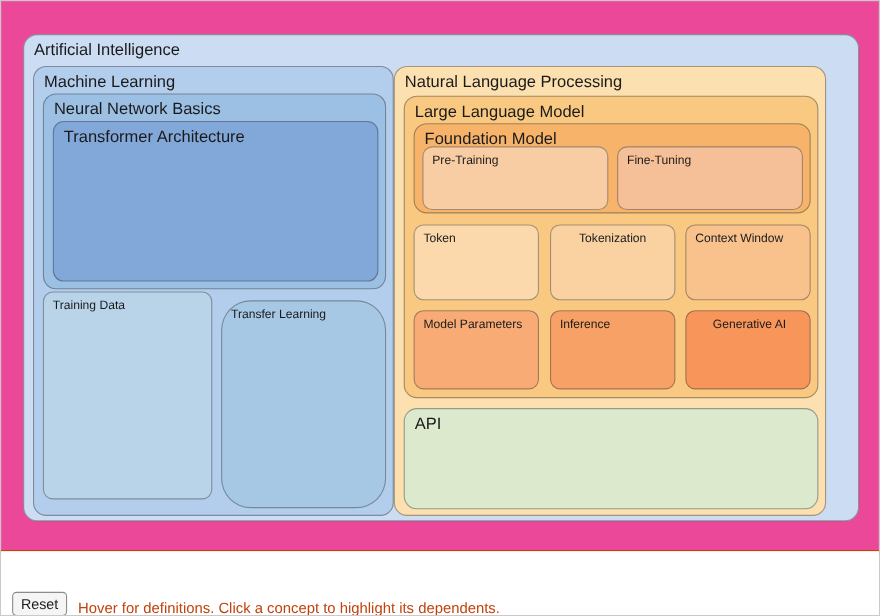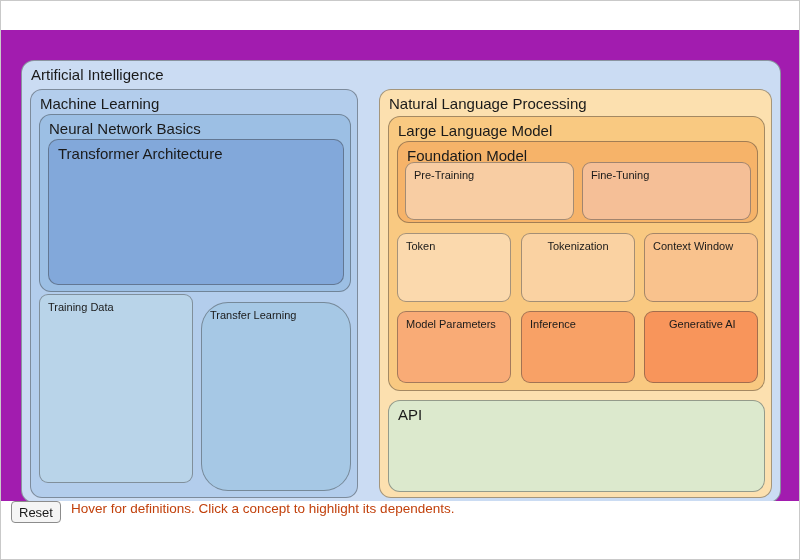--- a/index.html
+++ b/index.html
@@ -15,23 +15,22 @@
     box-sizing: border-box;
     border: 1px solid #c9c9c9;
     background: #ffffff;
     overflow: hidden;
   }
   .viz {
     position: absolute;
     left: 0; top: 0;
     width: 798px;
     height: 499px;
-    background: #a21caf;
+    background: #ec4899;
     border-bottom: 3px solid #c2410c;
-    margin-top: 29px;
   }
   .box {
     position: absolute;
     box-sizing: border-box;
     border: 1px solid rgba(60,60,60,0.45);
     cursor: pointer;
   }
   .section { border-radius: 12px; }
   .leaf { border-radius: 9px; }
   .title {
@@ -51,21 +50,21 @@
   #ci > .title  { font-size: 14px; }
   #hai > .title { font-size: 13px; padding-top: 4px; }
 
   
   #ai   { left: 20px;  top: 30px;  width: 760px; height: 443px; border-radius: 13px; }
   #ml   { left: 8px;   top: 28px;  width: 328px; height: 409px; }
   #nnb  { left: 8px;   top: 24px;  width: 312px; height: 178px; }
   #ta   { left: 8px;   top: 24px;  width: 296px; height: 146px; border-radius: 10px; }
   #td   { left: 8px;   top: 204px; width: 154px; height: 189px; }
   #tl   { left: 170px; top: 212px; width: 150px; height: 189px; }
-  #nlp  { left: 357px; top: 28px;  width: 393px; height: 409px; }
+  #nlp  { left: 336px; top: 28px;  width: 393px; height: 409px; }
   #llm  { left: 8px;   top: 26px;  width: 377px; height: 275px; }
   #fm   { left: 8px;   top: 24px;  width: 361px; height: 82px;  }
   #pt   { left: 7px;   top: 20px;  width: 169px; height: 58px;  }
   #ft   { left: 184px; top: 20px;  width: 169px; height: 58px;  }
   #token        { left: 8px;   top: 116px; width: 114px; height: 69px; }
   #tokenization { left: 132px; top: 116px; width: 114px; height: 69px; text-align: center; }
   #cw           { left: 255px; top: 116px; width: 114px; height: 69px; }
   #mp           { left: 8px;   top: 194px; width: 114px; height: 72px; }
   #inference    { left: 132px; top: 194px; width: 114px; height: 72px; }
   #genai        { left: 255px; top: 194px; width: 114px; height: 72px; }
@@ -74,21 +73,21 @@
   #hai  { left: 8px;   top: 20px;  width: 192px; height: 33px; border-radius: 9px; }
 
   
   .toolbar {
     position: absolute;
     left: 0; top: 500px;
     width: 798px;
     height: 59px;
     background: #ffffff;
     display: flex;
-    align-items: flex-start;
+    align-items: flex-end;
     padding: 0 10px;
     box-sizing: border-box;
   }
   .reset-btn {
     font-family: "Liberation Sans", sans-serif;
     font-size: 13px;
     color: #1a1a1a;
     background: #f5f5f5;
     border: 1px solid #8c8c8c;
     border-radius: 4px;

